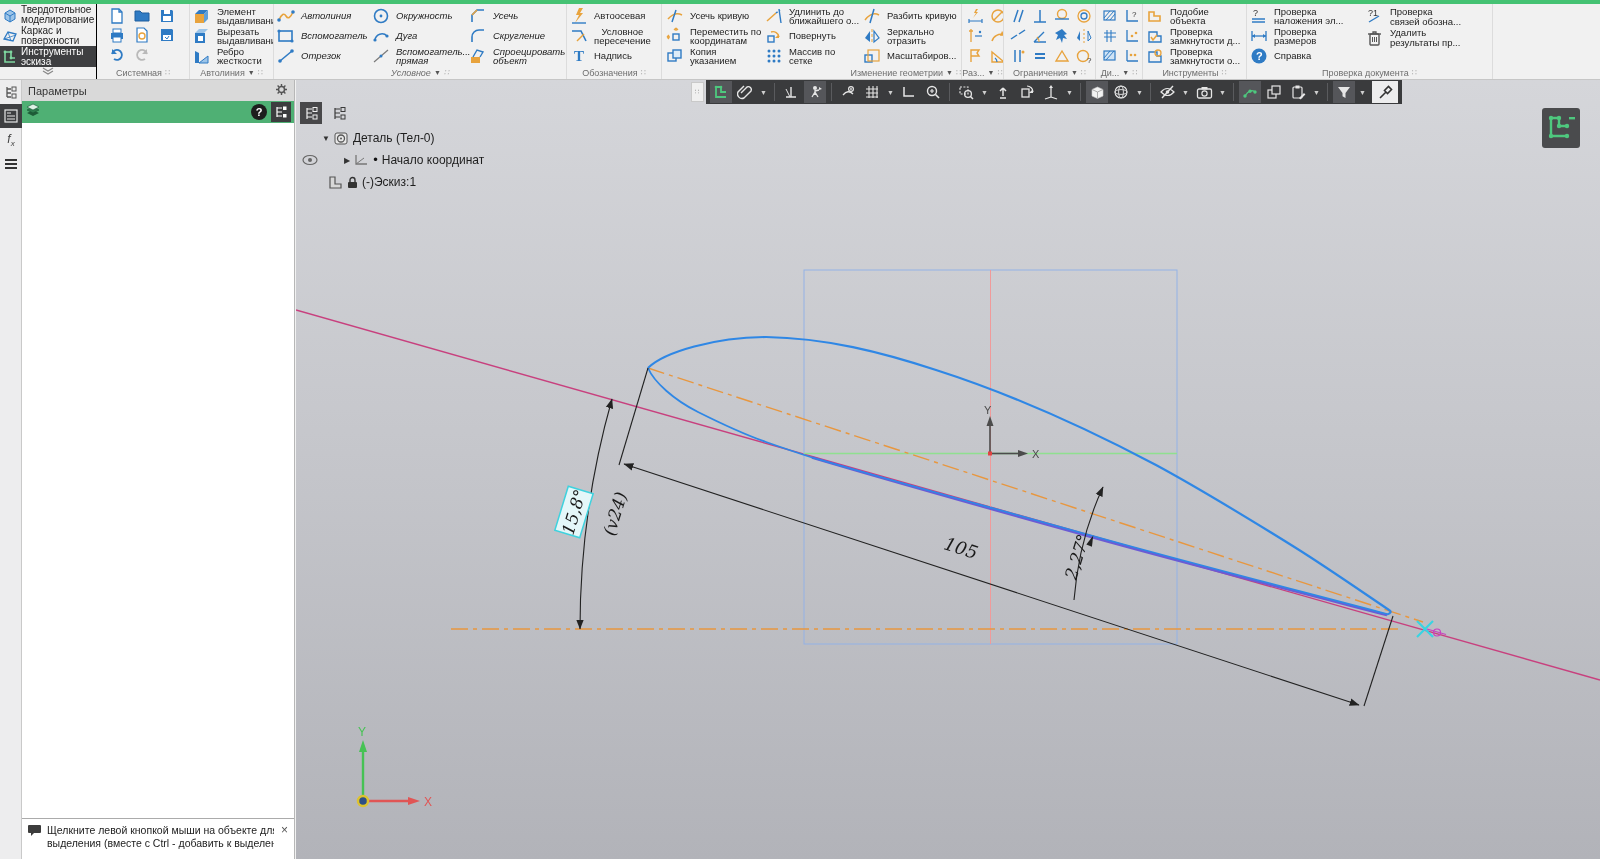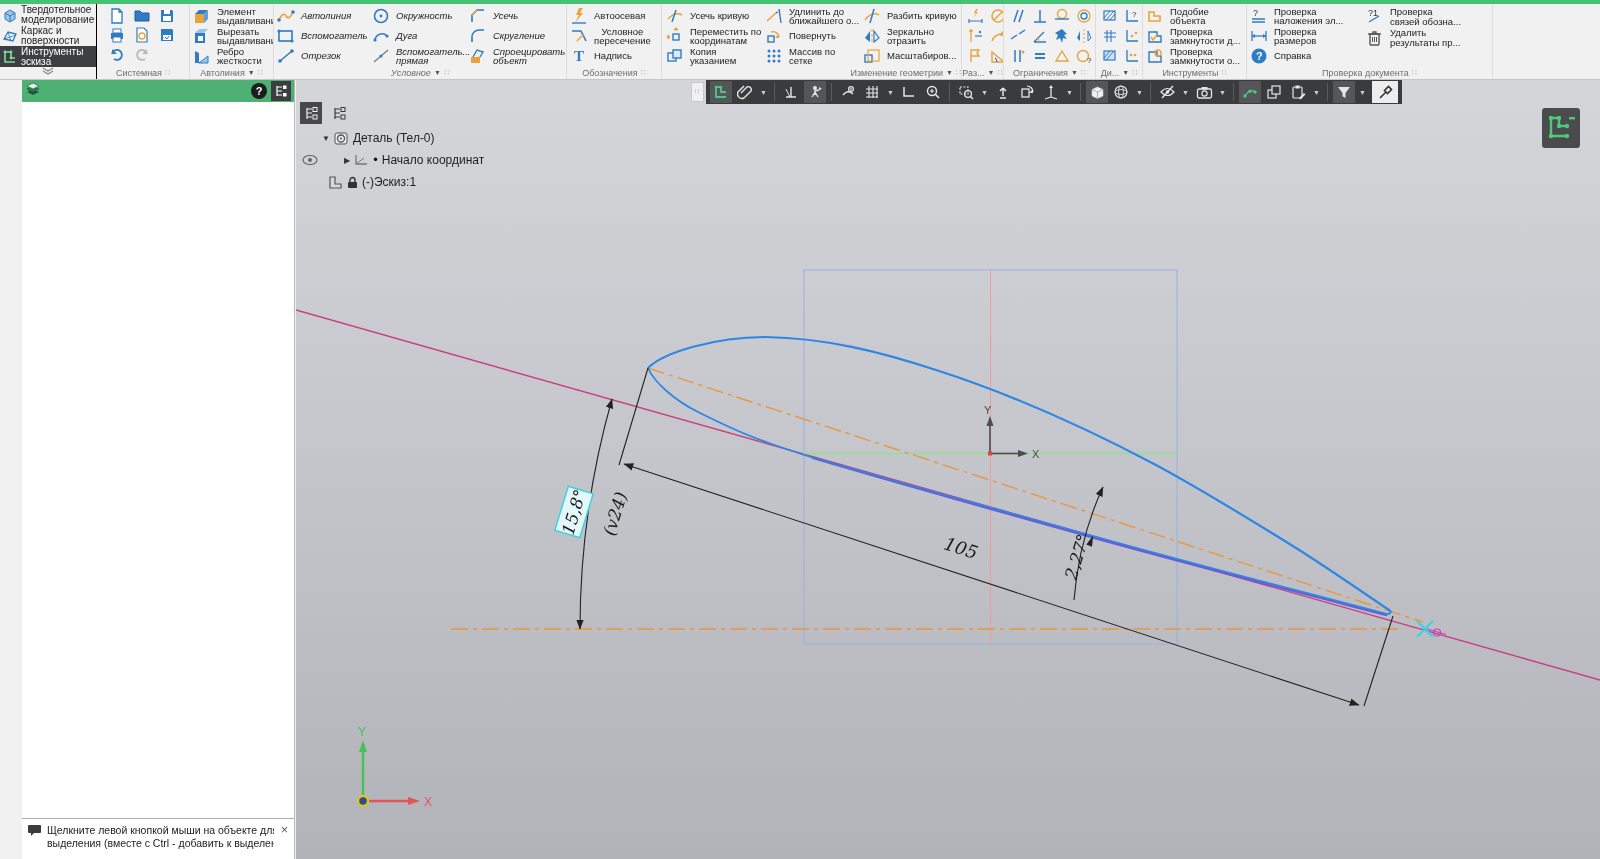--- a/index.html
+++ b/index.html
@@ -729,21 +729,52 @@
               </div>
             </div>
           </div>
           <div class="gfoot">
             <span>Проверка документа</span>
             <span class="grip">∷</span>
           </div>
         </div>
       </div>
   </div>
+  <div id="lstrip">
+    <div class="stripic">
+        <svg width="14" height="14">
+          <path d="M3 2 v10 M3 4 h4 M3 8 h4 M3 12 h4" stroke="#555" fill="none" stroke-width="1.3"></path>
+          <rect x="8" y="2" width="4" height="4" fill="none" stroke="#555"></rect>
+          <rect x="8" y="9" width="4" height="4" fill="none" stroke="#555"></rect>
+        </svg>
+      </div>
+    <div class="stripic sel">
+        <svg width="14" height="14">
+          <rect x="1" y="1" width="12" height="12" fill="none" stroke="#e8e8e8" stroke-width="1.2"></rect>
+          <path d="M3 4 h4 M3 7 h8 M3 10 h8" stroke="#e8e8e8" stroke-width="1.2"></path>
+        </svg>
+      </div>
+    <div class="stripic">
+        <span style="font-size:12px;font-style:italic;color:#444">f<sub style="font-size:8px">x</sub></span>
+      </div>
+    <div class="stripic">
+        <svg width="14" height="12">
+          <path d="M1 2 h12 M1 6 h12 M1 10 h12" stroke="#333" stroke-width="2.2"></path>
+        </svg>
+      </div>
+  </div>
   <div id="panel">
+    <div id="phead">
+      <span>Параметры</span>
+      <span class="sp"></span>
+      <span><svg width="13" height="13">
+            <circle cx="6.5" cy="6.5" r="3" fill="none" stroke="#555" stroke-width="1.5"></circle>
+            <path d="M6.5 1 v2 M6.5 10 v2 M1 6.5 h2 M10 6.5 h2 M2.6 2.6 l1.4 1.4 M9 9 l1.4 1.4 M10.4 2.6 L9 4 M4 9 l-1.4 1.4" stroke="#555" stroke-width="1.4"></path>
+          </svg></span>
+    </div>
     <div id="pgreen">
       <span><svg width="16" height="16">
             <path d="M2 11 l6-3 6 3-6 3z" fill="#1e5c38"></path>
             <path d="M2 8 l6-3 6 3-6 3z" fill="#2e7d4f" stroke="#155232" stroke-width=".6"></path>
             <path d="M2 5 l6-3 6 3-6 3z" fill="#dff2e6" stroke="#155232" stroke-width=".6"></path>
           </svg></span>
       <span class="sp"></span>
       <span id="qmark">?</span>
       <span id="treebtn">
           <svg width="14" height="14">

